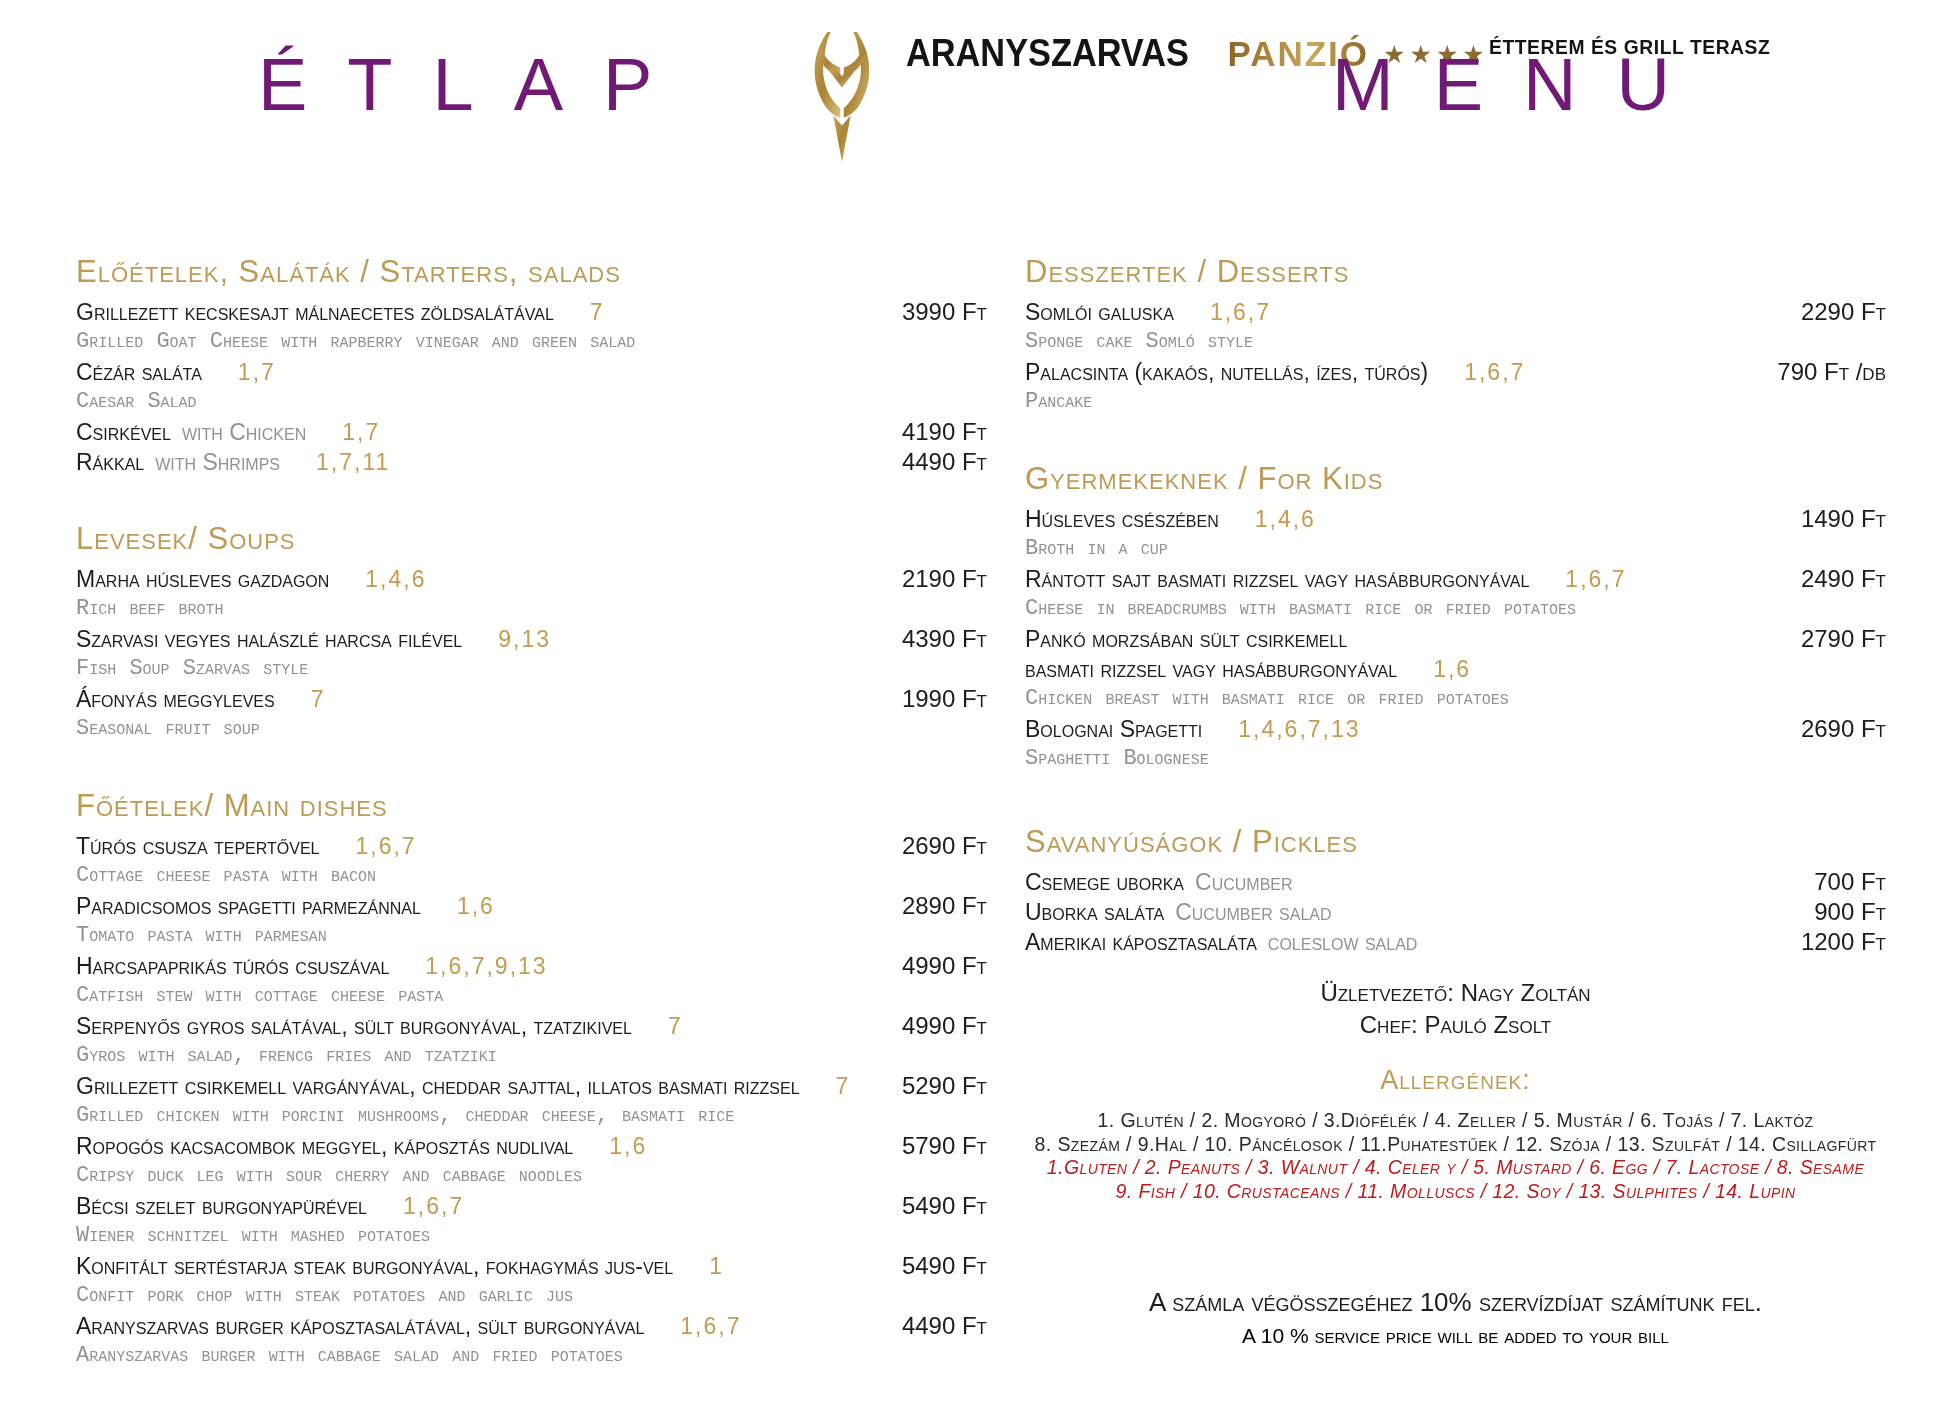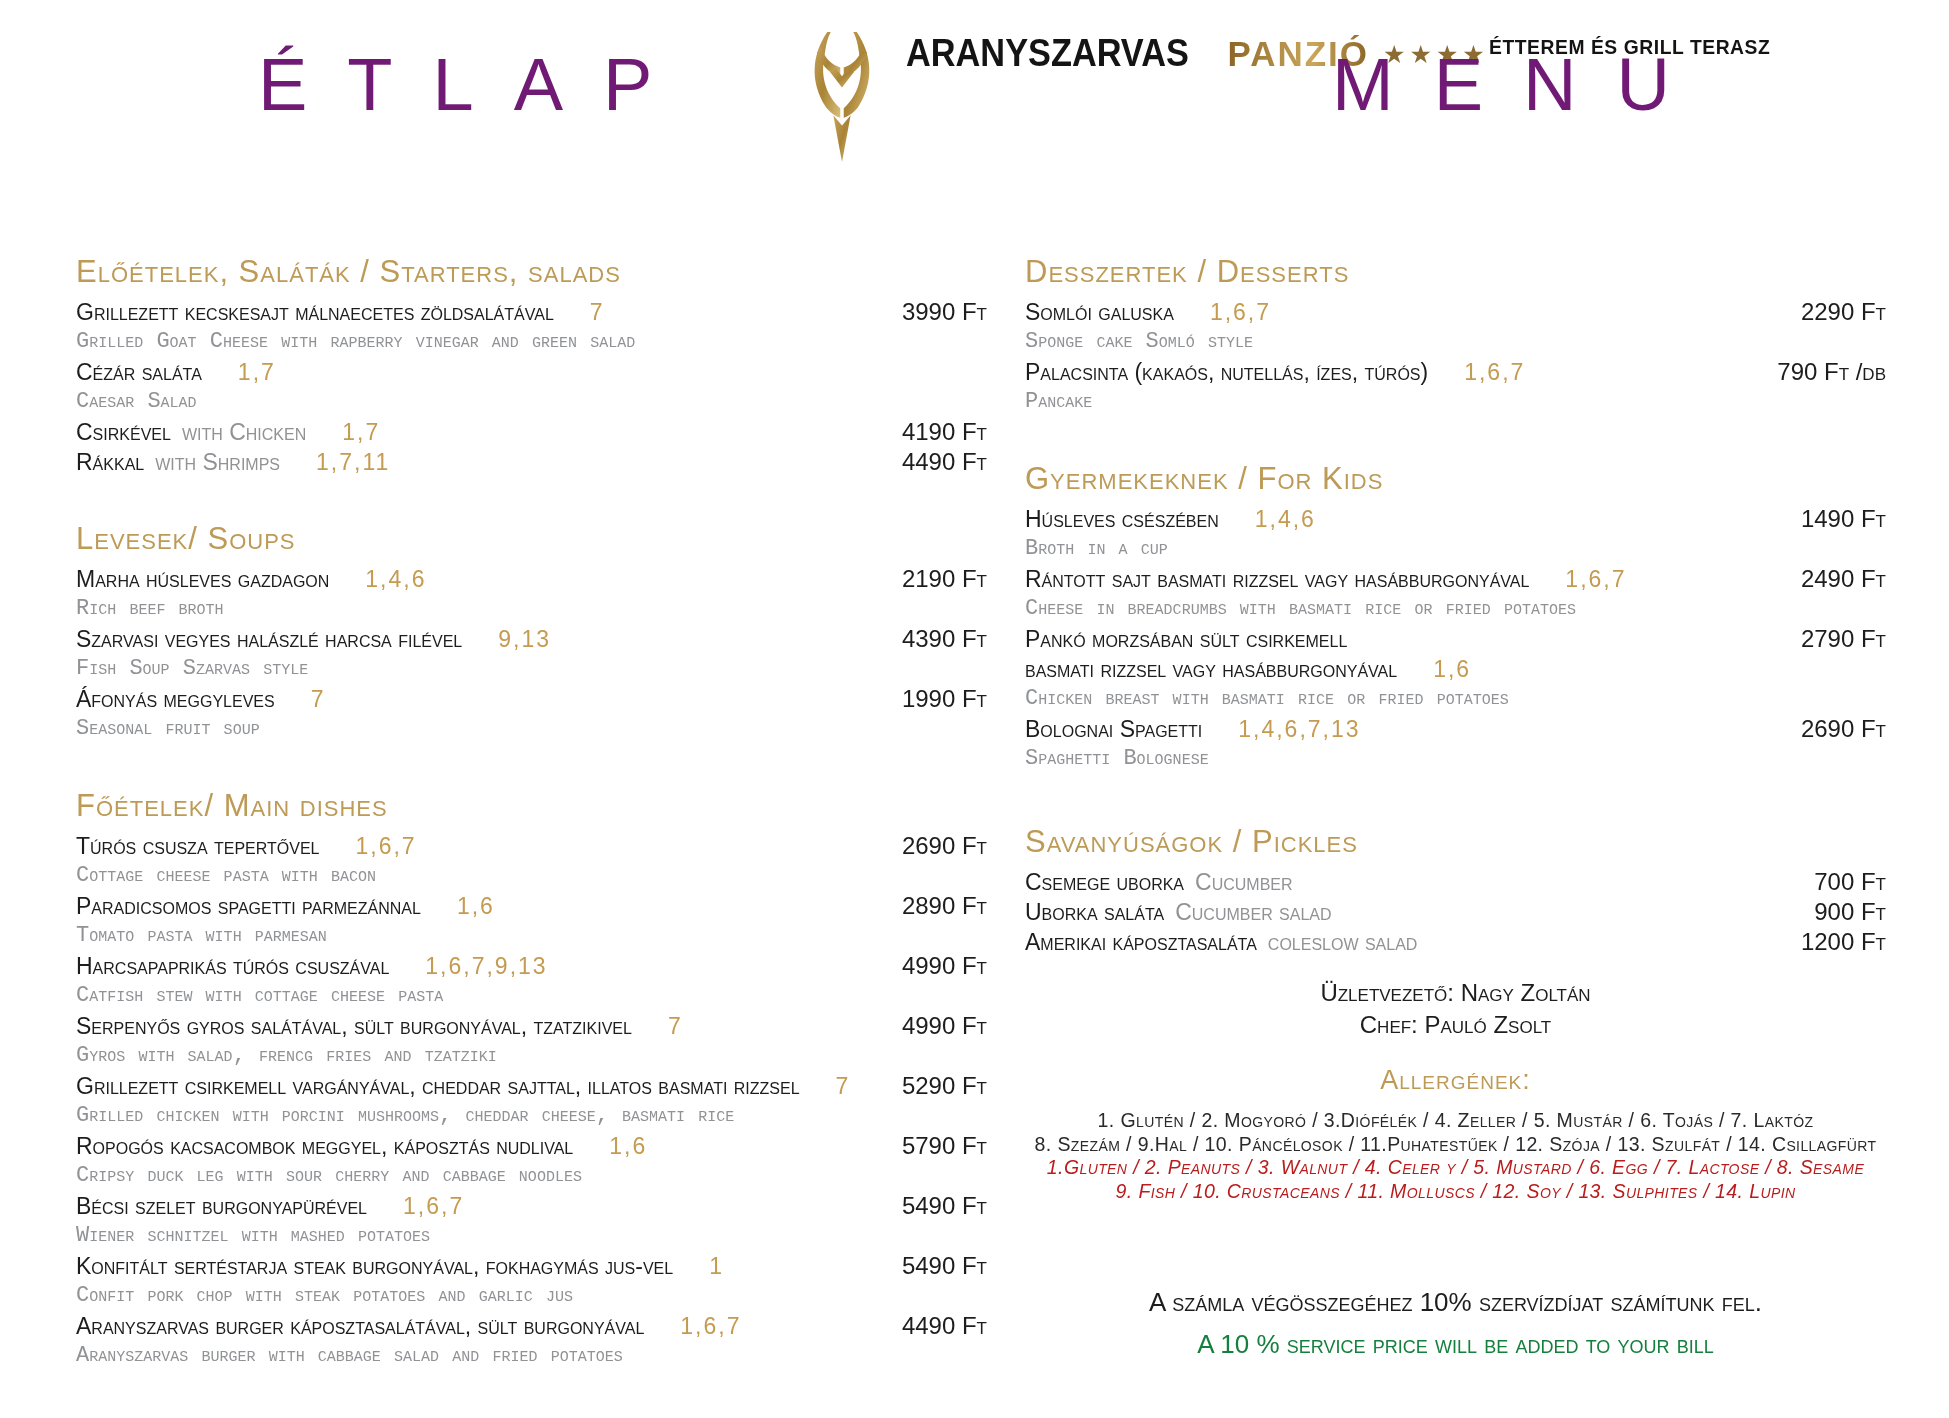--- a/index.html
+++ b/index.html
@@ -46,21 +46,21 @@
   .dish-desc { font-size:22px; color:#909295; line-height:30px; white-space:nowrap;font-family:Liberation Mono, monospace; }
   
   .staff { margin-top:20px; text-align:center; font-size:24px; line-height:32px; color:#1d1d1e; }
   .allergen-block { margin-top:24px; text-align:center; }
   .allergen-title { font-size:27px; color:#bd9a55; letter-spacing:1px; margin-bottom:14px; line-height:30px; }
   .allergen-line { font-size:19.5px; line-height:23.5px; letter-spacing:.4px; white-space:nowrap; }
   .allergen-hu { color:#2a2a2c;text-align:center; }
   .allergen-en { color:#b91c1c;font-style:italic; }
   .service { margin-top:84px; text-align:center; }
   .service-hu { font-size:26px; color:#1d1d1e; line-height:30px; }
-  .service-en { font-size:26px; color:#15803d; line-height:30px; margin-top:12px; }
+  .service-en { font-size:21px; color:#000000; line-height:30px; margin-top:4px; }
 </style>
 </head>
 <body>
 
 <div class="page">
 
   <div class="big-title title-etlap">ÉTLAP</div>
 
   <div class="logo">
     <div class="logo-icon">

